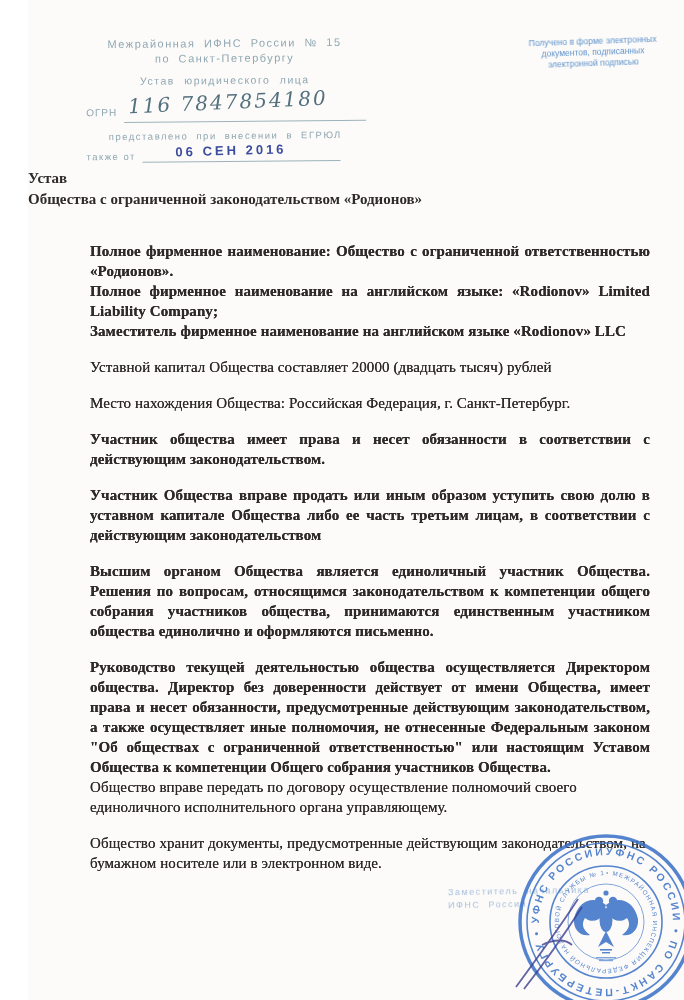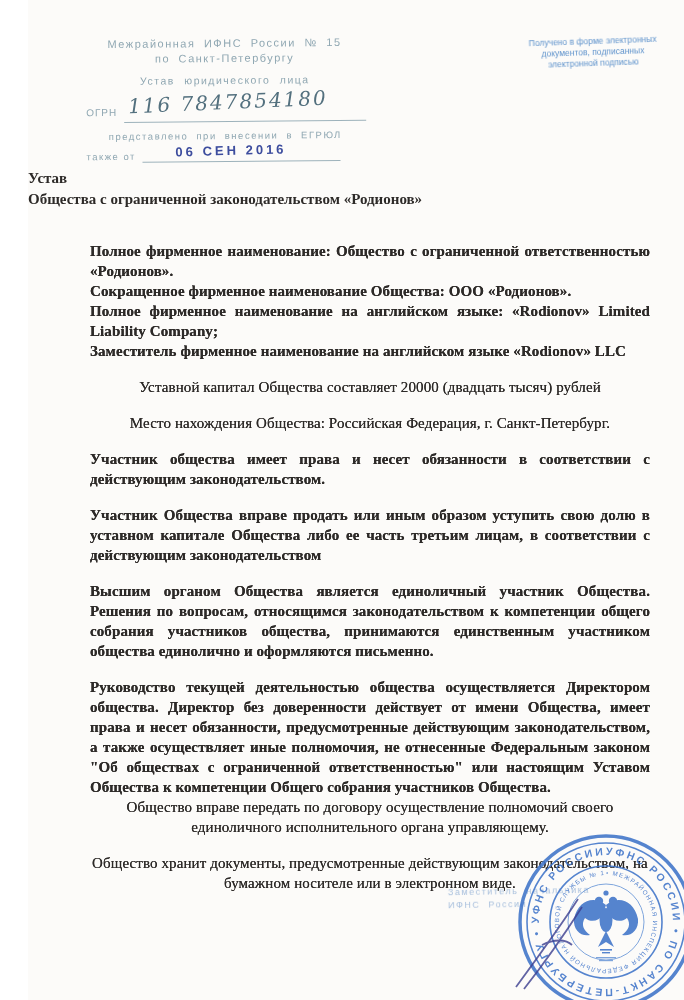--- a/index.html
+++ b/index.html
@@ -55,21 +55,21 @@
   .title .t2{font-size:15px;line-height:21px;}
   
   .body-text{
     position:absolute;left:62px;top:241px;width:560px;
     font-size:15px;line-height:20px;letter-spacing:.1px;
     text-shadow:0 0 .4px #2d2a28;
   }
   .group{margin:0 0 16px 0;}
   .group p{margin:0;}
   .just{text-align:justify;font-weight:bold;}
-  .left{text-align:center;}
+  .left{text-align:left;}
   
   .signer-note{
     position:absolute;left:420px;top:885px;
     font-family:"Liberation Sans",sans-serif;font-size:9px;line-height:13px;
     color:#a9c0dd;letter-spacing:1.5px;word-spacing:4px;filter:blur(.3px);
     transform:rotate(-1deg);
   }
   .seal-svg{position:absolute;left:470px;top:827px;}
 </style>
 </head>
@@ -102,21 +102,20 @@
 
 
   <div class="title">
     <div class="t1">Устав</div>
     <div class="t2">Общества с ограниченной законодательством «Родионов»</div>
   </div>
 
   <div class="body-text">
     <div class="group">
       <p class="just">Полное фирменное наименование: Общество с ограниченной ответственностью «Родионов».</p>
-      <p class="just">Сокращенное фирменное наименование Общества: ООО «Родионов».</p>
       <p class="just">Полное фирменное наименование на английском языке: «Rodionov» Limited Liability Company;</p>
       <p class="just">Заместитель фирменное наименование на английском языке «Rodionov» LLC</p>
     </div>
     <div class="group">
       <p class="left">Уставной капитал Общества составляет 20000 (двадцать тысяч) рублей</p>
     </div>
     <div class="group">
       <p class="left">Место нахождения Общества: Российская Федерация, г. Санкт-Петербург.</p>
     </div>
     <div class="group">

